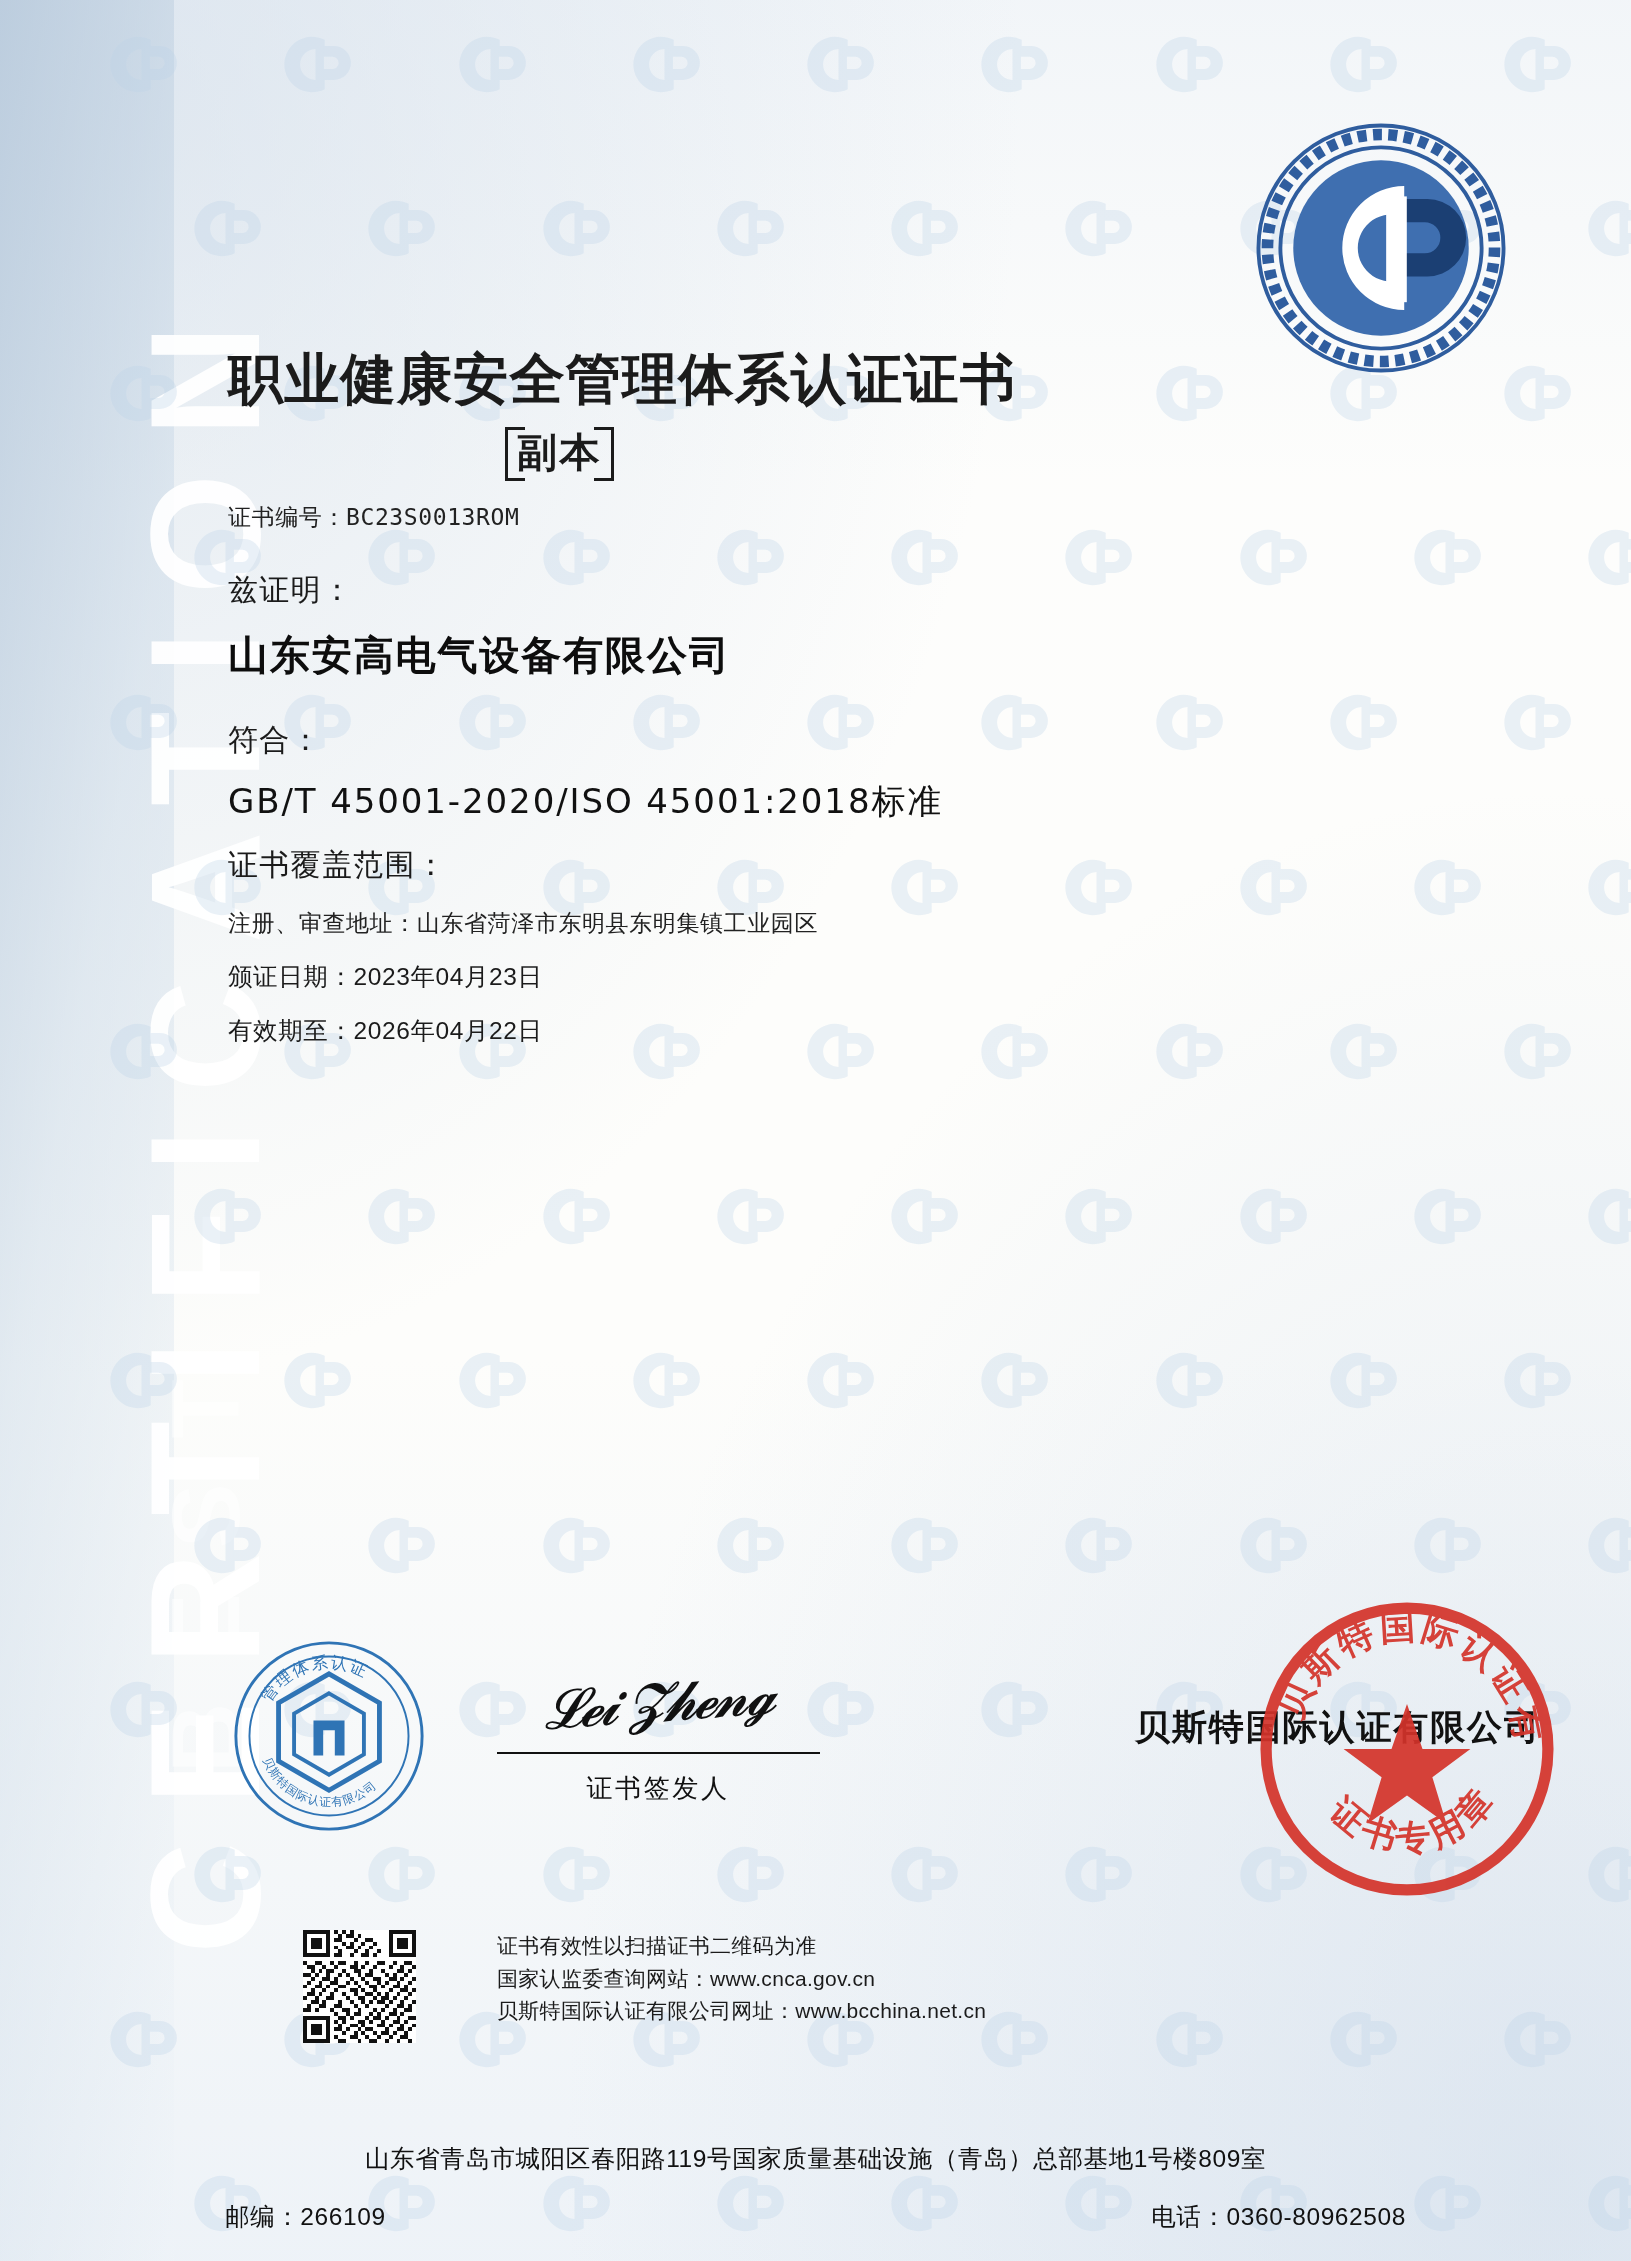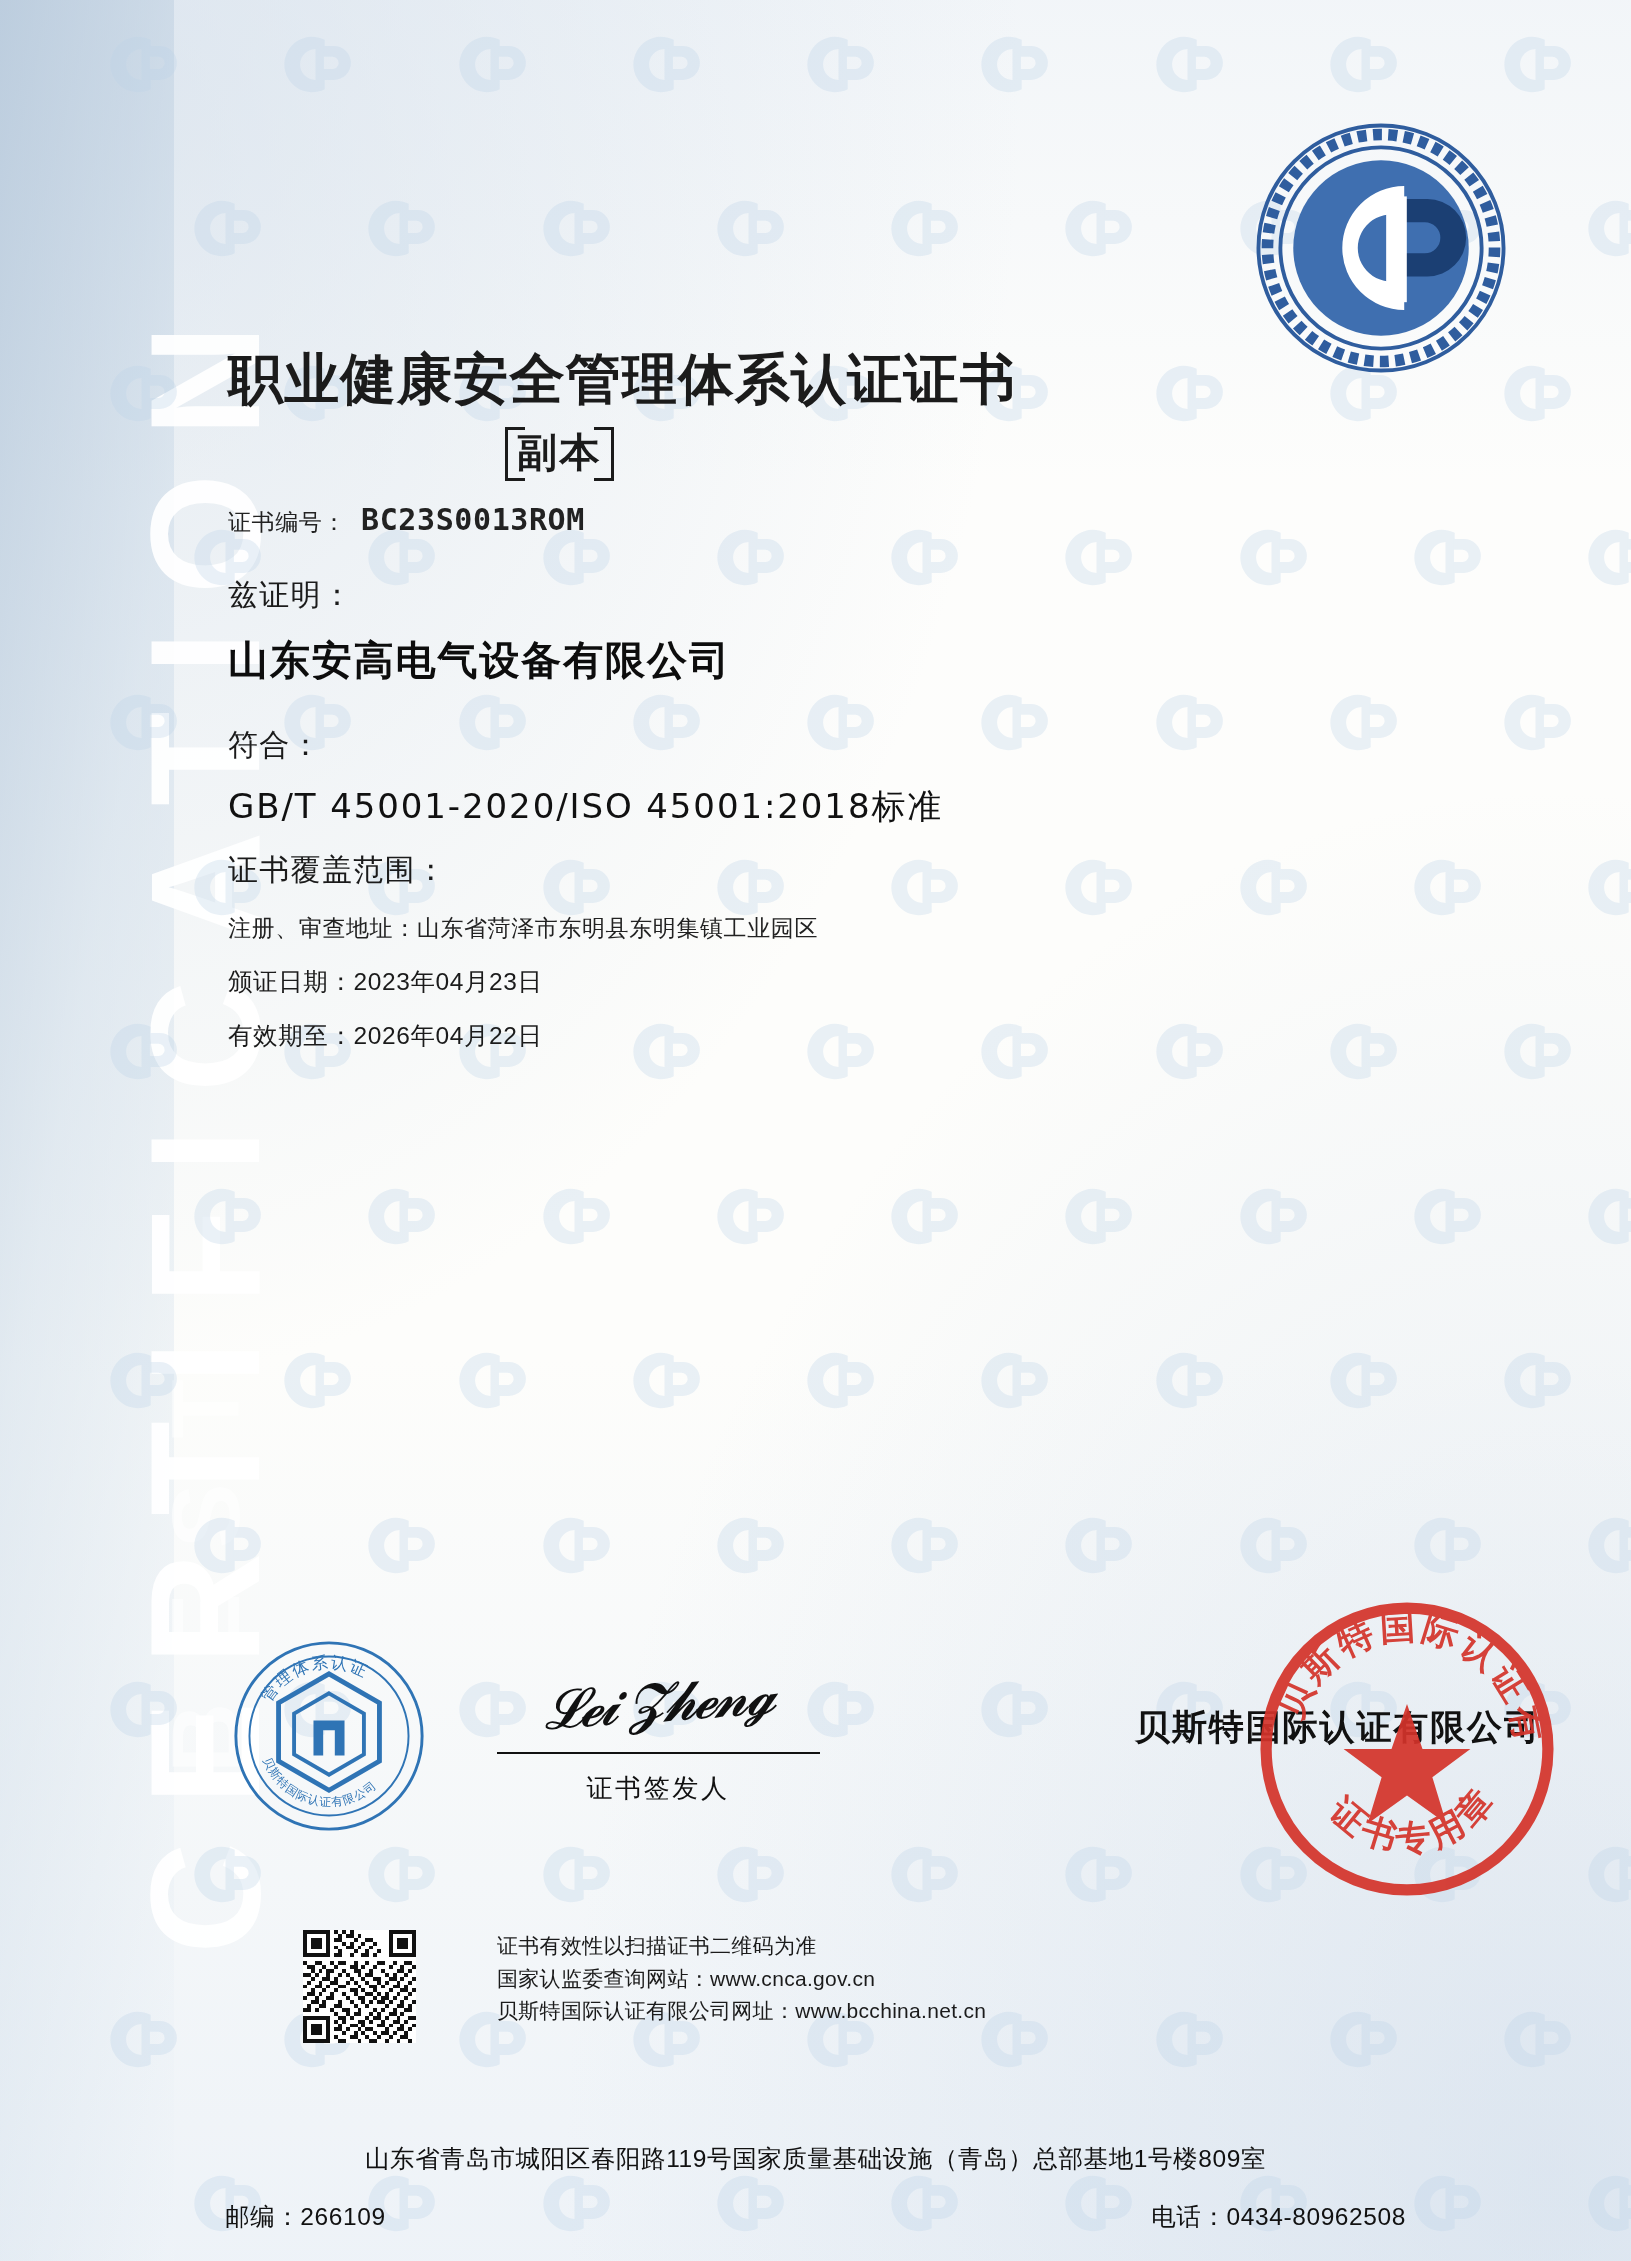--- a/index.html
+++ b/index.html
@@ -126,24 +126,23 @@
   .bracket.right { right: 0; border-right: 3.2px solid #1b1b1b; }
 
   .row-small {
     margin-top: 22px;
     font-size: 23px;
     color: #222;
     letter-spacing: 0.6px;
   }
   .row-small .code {
     font-family: "DejaVu Sans Mono", monospace;
-    font-weight: bold;
-    font-size: 30px;
+    font-weight: normal;
+    font-size: 23px;
     letter-spacing: 0.6px;
-    margin-left: 15px;
   }
   .row-label {
     margin-top: 37px;
     font-size: 30px;
     color: #1b1b1b;
     letter-spacing: 1.3px;
   }
   .row-company {
     margin-top: 17px;
     font-size: 40px;
@@ -1534,19 +1533,19 @@
     </div>
   </div>
 
   <div class="footer">
     <div class="footer-addr">山东省青岛市城阳区春阳路119号国家质量基础设施（青岛）总部基地1号楼809室</div>
     <div class="footer-row">
       <div>
         <span>邮编：</span><span>266109</span>
       </div>
       <div>
-        <span>电话：</span><span>0434-80962508</span>
+        <span>电话：</span><span>0360-80962508</span>
       </div>
     </div>
   </div>
 
 </div>
 
 
 </body></html>

